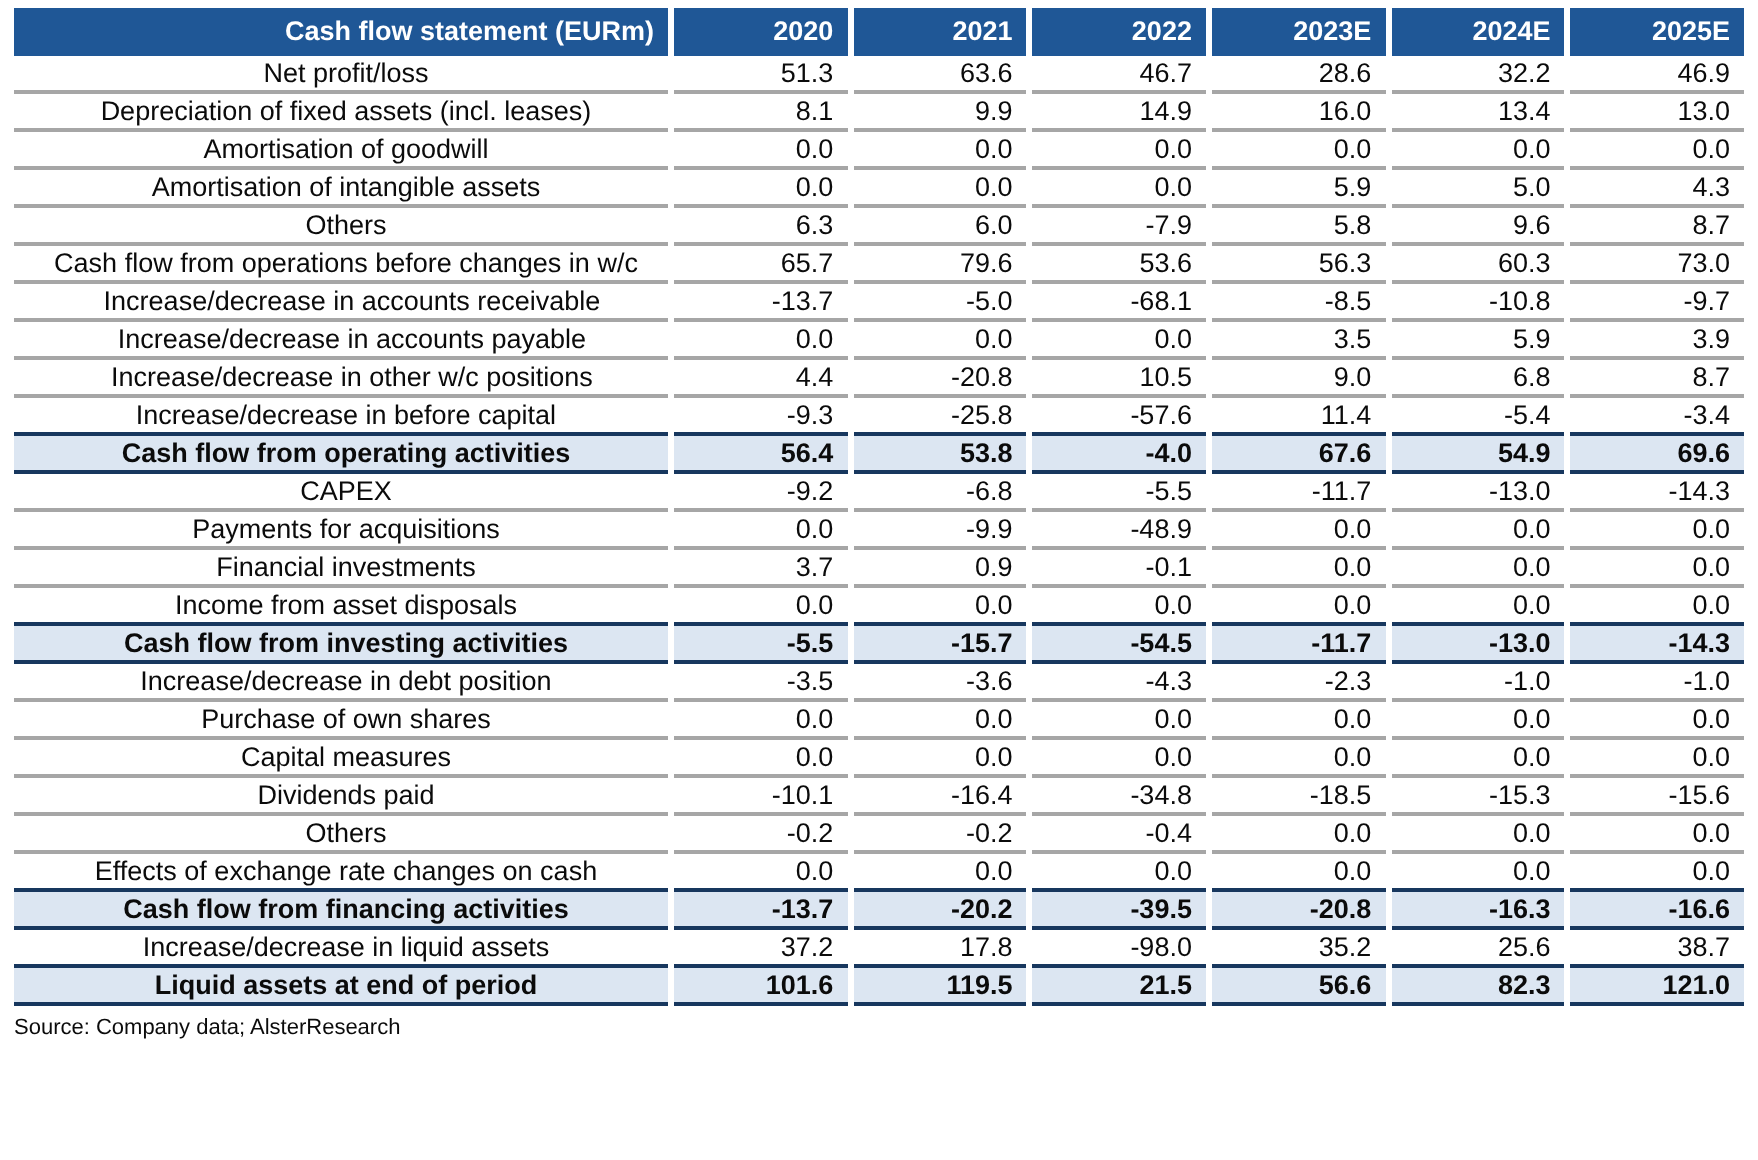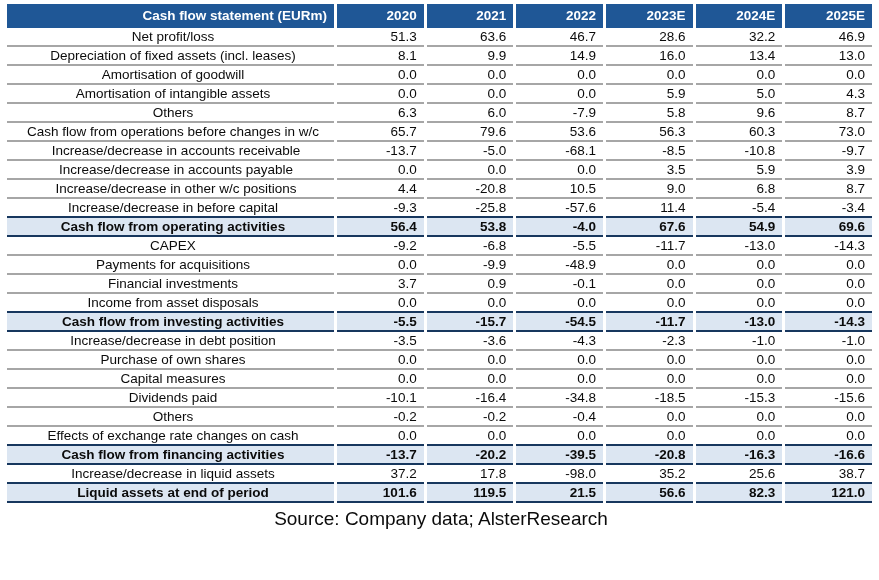--- a/index.html
+++ b/index.html
@@ -56,24 +56,23 @@
   }
   tbody td.indent{padding-left:11px;}
   tr.highlight td{
     background:var(--highlight-bg);
     border-top:2px solid var(--highlight-border);
     border-bottom:2px solid var(--highlight-border);
     font-weight:bold;
   }
   tr.pre-highlight td{border-bottom:none;}
   .source{
-    font-size:19px;
+    font-size:11px;
     padding:5px 0 0 3px;
     color:var(--text);
-    text-align:center;
   }
 </style>
 </head>
 <body>
 
 <div class="page">
   <table class="cf-table">
     <colgroup>
       <col class="label-col">
       <col class="year-col">

